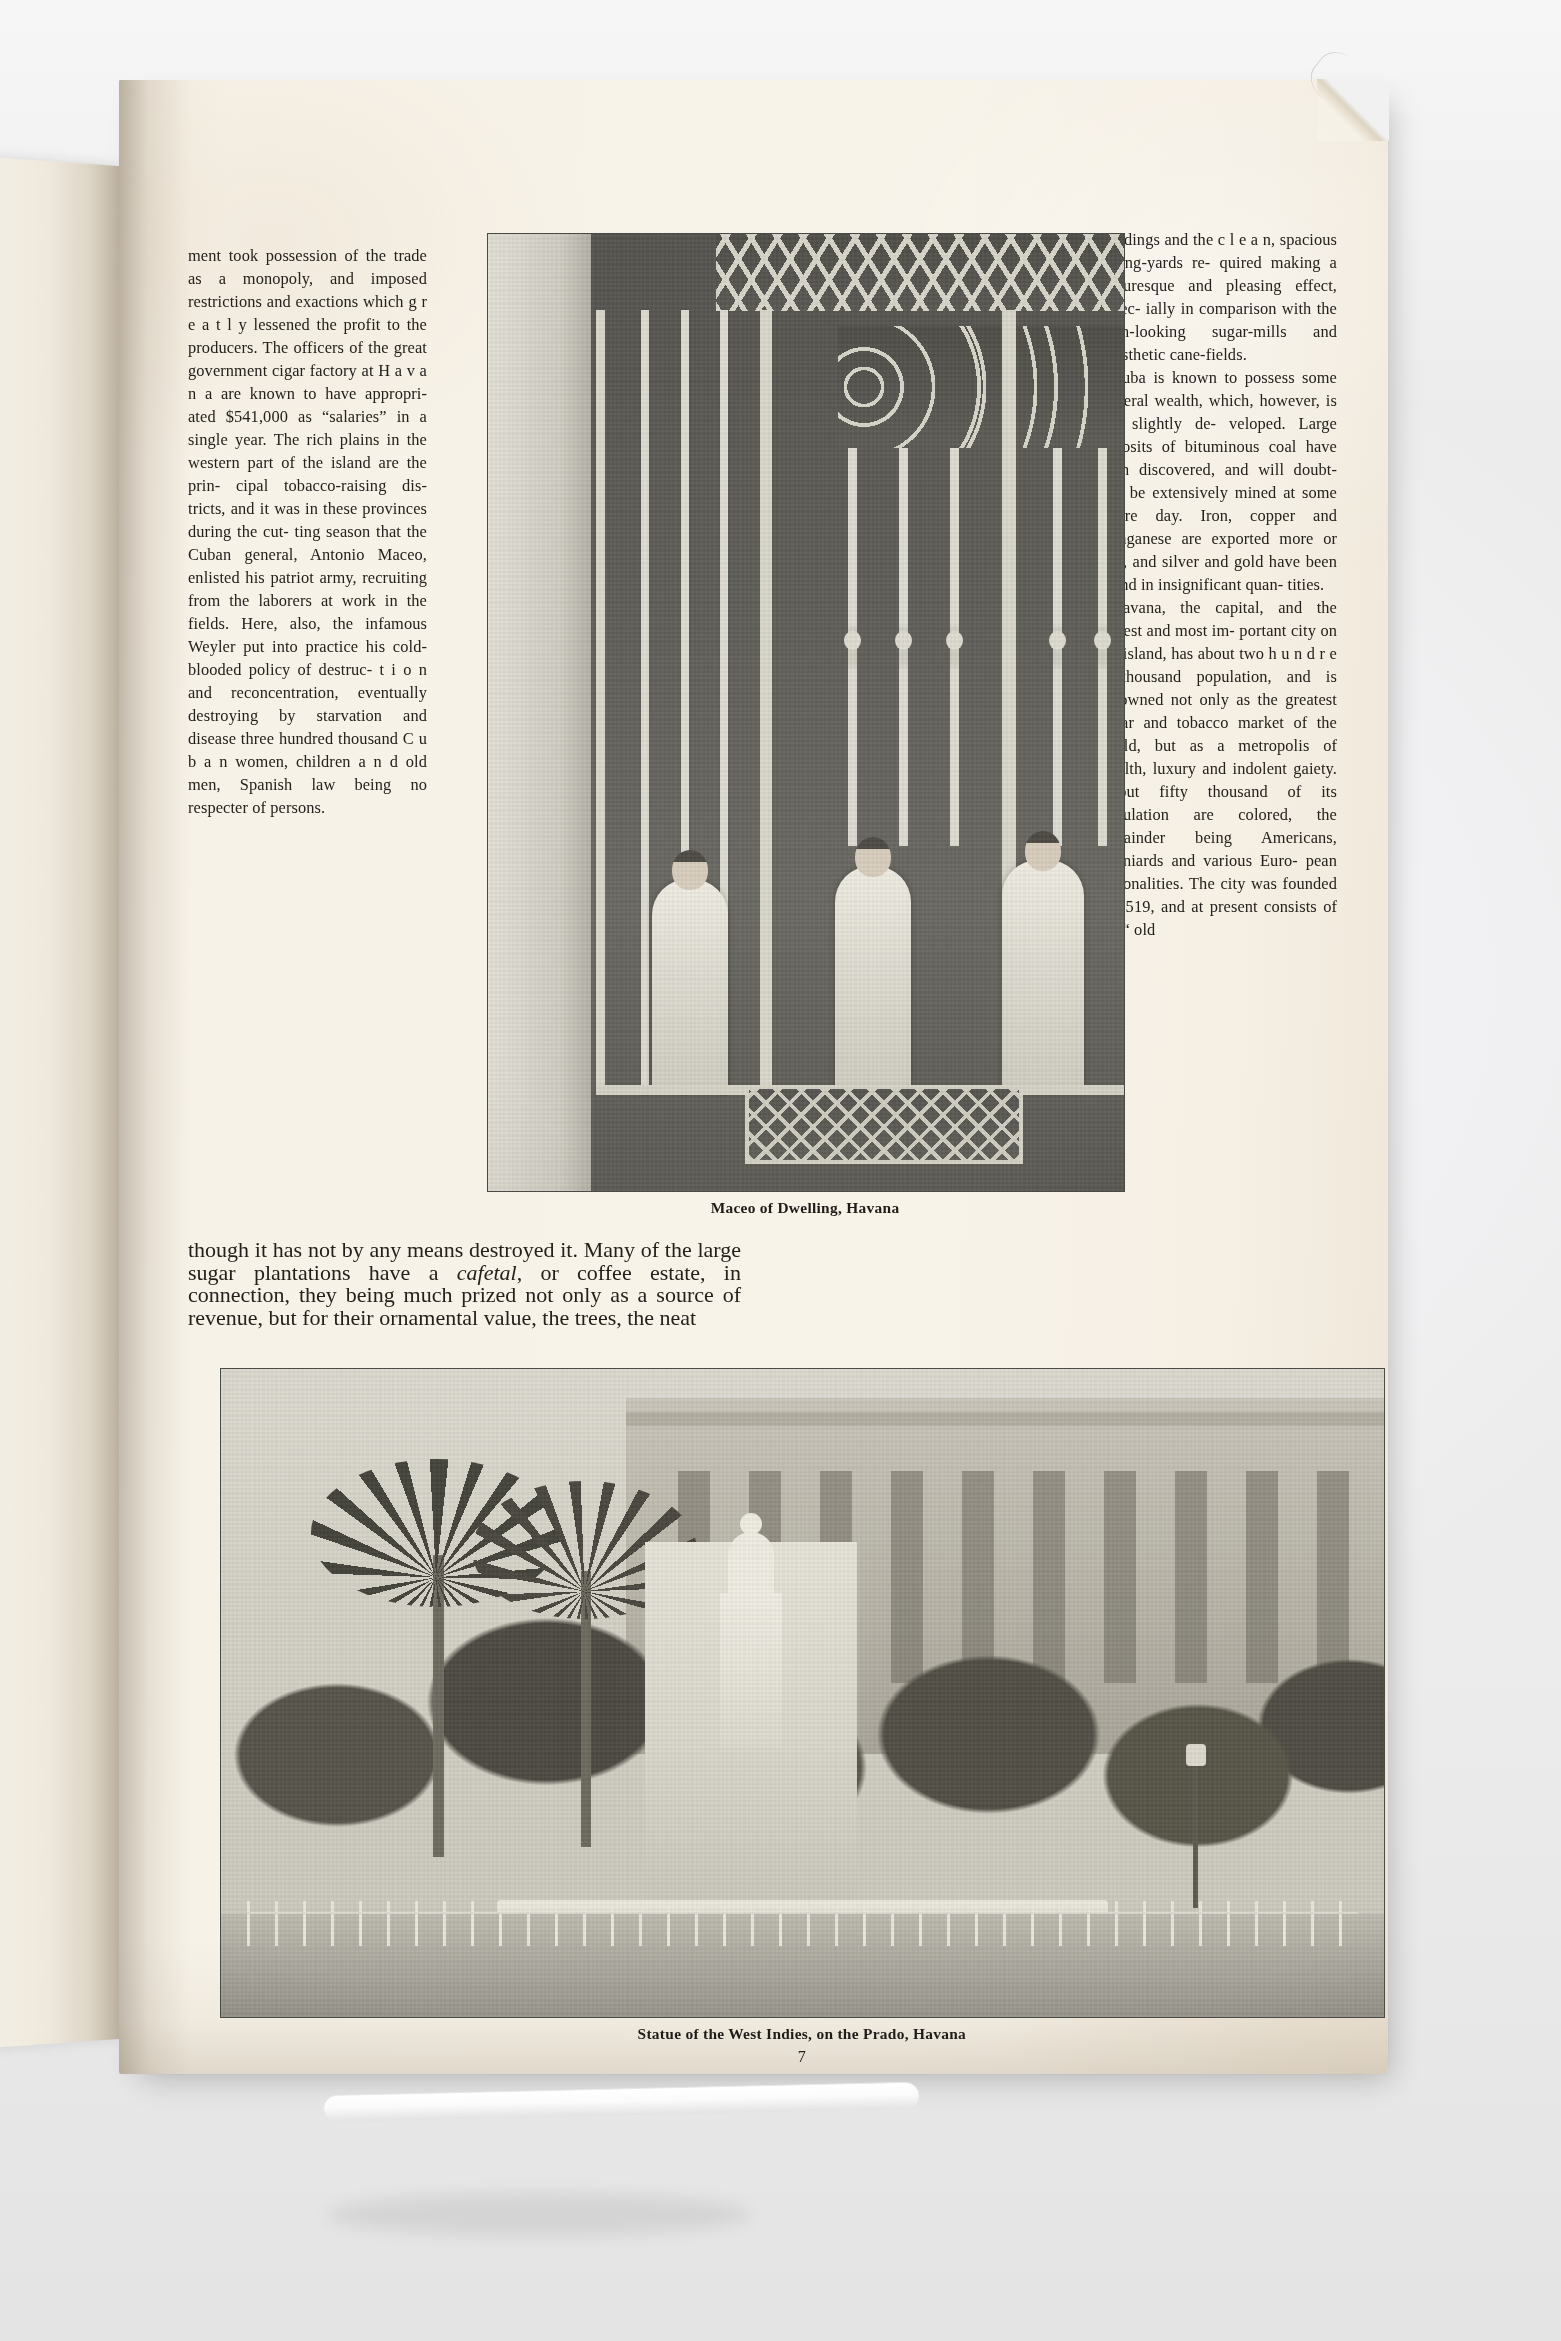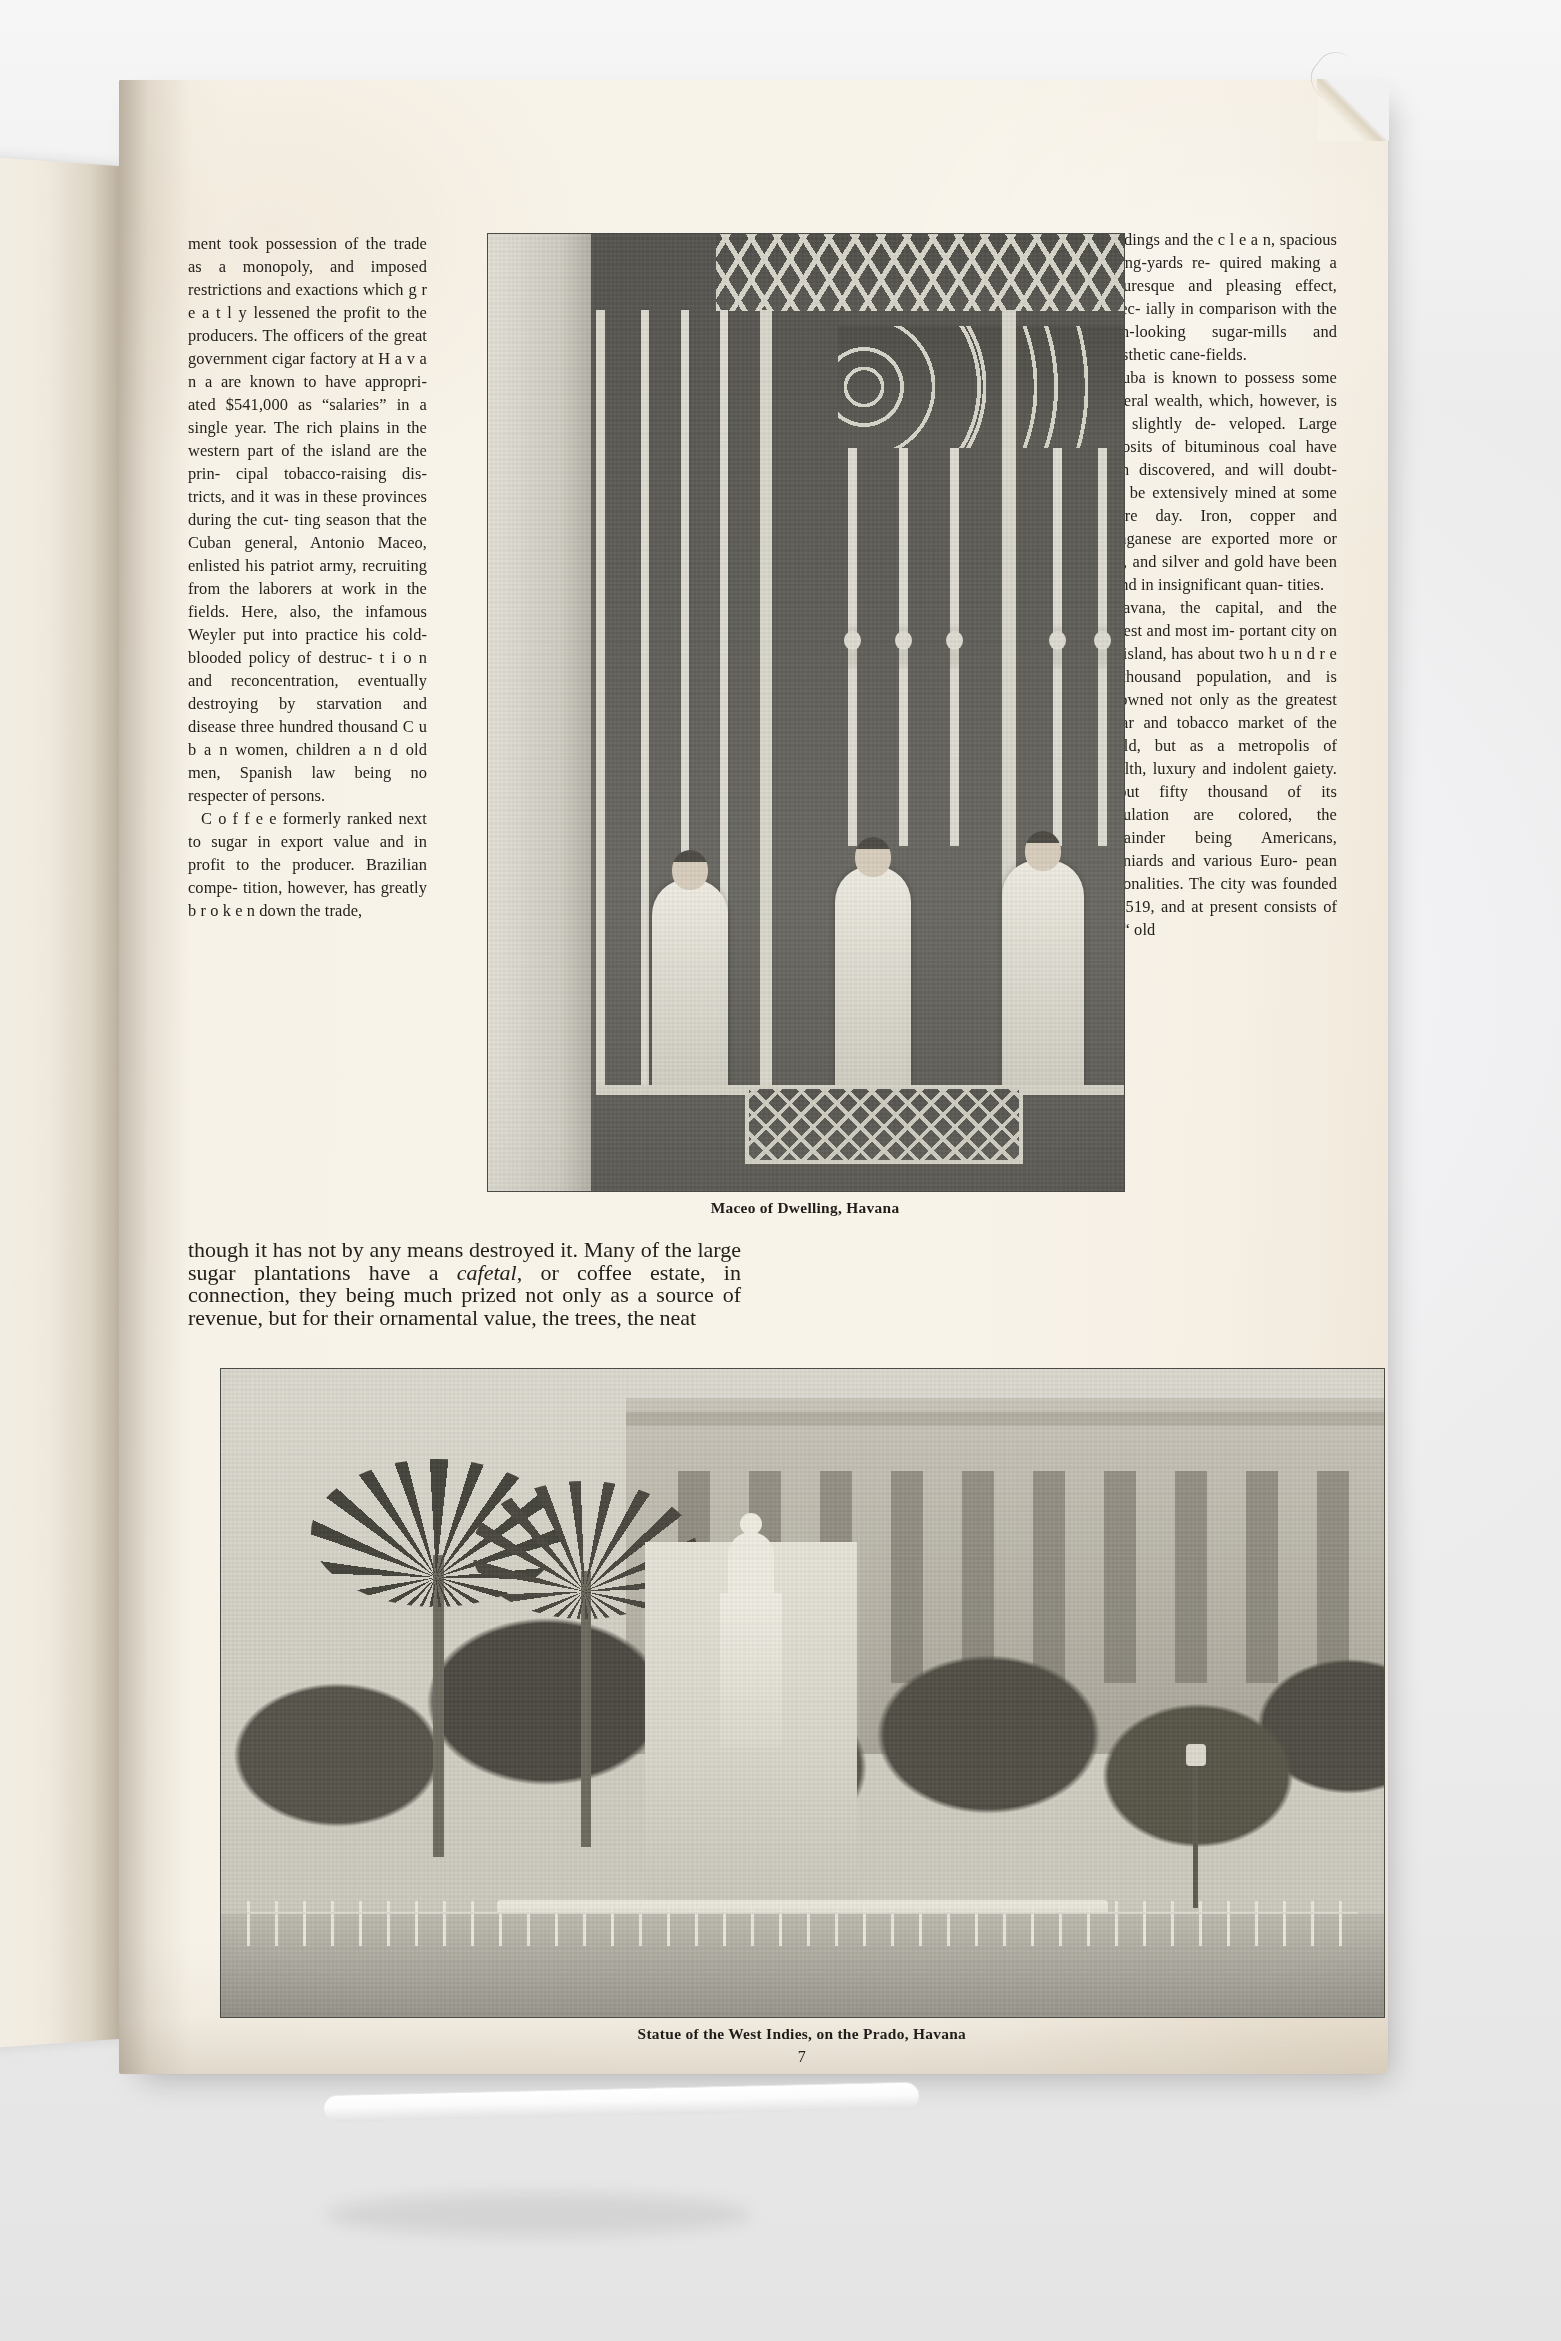--- a/index.html
+++ b/index.html
@@ -84,21 +84,21 @@
   #typeblock{position:absolute;left:69px;top:148px;width:1149px;height:1791px;}
 
   .col-text{
     font-size:16.4px;line-height:23px;color:#24211d;text-align:justify;
     letter-spacing:0.1px;
   }
   .col-text p{margin:0;text-indent:0;}
   .col-text p + p{text-indent:13px;}
 
   #col-left{
-    position:absolute;left:0;top:4px;width:239px;
+    position:absolute;left:0;top:16px;width:239px;
   }
   #col-right{
     position:absolute;right:0;top:0;width:239px;
   }
 
   
   #fig-window{
     position:absolute;left:259px;top:-5.1px;width:636px;
   }
   #fig-window .plate{
@@ -239,21 +239,20 @@
   <div id="gutter"></div>
   <div id="curl">
     <div id="curl-line"></div>
   </div>
   <div id="page-bottom-shade"></div>
 
   <div id="typeblock">
 
     <div id="col-left" class="col-text">
       <p>ment took possession of the trade as a monopoly, and imposed restrictions and exactions which g r e a t l y lessened the profit to the producers.  The officers of the great government cigar factory at H a v a n a are known to have appropri- ated $541,000 as “salaries” in a single year.  The rich plains in the western part of the island are the prin- cipal tobacco-raising dis- tricts, and it was in these provinces during the cut- ting season that the Cuban general, Antonio Maceo, enlisted his patriot army, recruiting from the laborers at work in the fields.  Here, also, the infamous Weyler put into practice his cold- blooded policy of destruc- t i o n and reconcentration, eventually destroying by starvation and disease three hundred thousand C u b a n women, children a n d old men, Spanish law being no respecter of persons.</p>
-      <p>C o f f e e formerly ranked next to sugar in export value and in profit to the producer.  Brazilian compe- tition, however, has greatly b r o k e n  down  the  trade,</p>
     </div>
 
     <div id="col-right" class="col-text">
       <p>buildings and the c l e a n, spacious drying-yards re- quired making a picturesque and pleasing effect, espec- ially in comparison with the grim-looking sugar-mills and unesthetic cane-fields.</p>
       <p>Cuba is known to possess some mineral wealth, which, however, is but slightly de- veloped.  Large deposits of bituminous coal have been discovered, and will doubt- less be extensively mined at some future day.  Iron, copper and manganese are exported more or less, and silver and gold have been found in insignificant quan- tities.</p>
       <p>Havana, the capital, and the largest and most im- portant city on the island, has about two h u n d r e d thousand population, and is renowned not only as the greatest sugar and tobacco market of the world, but as a metropolis of wealth, luxury and indolent gaiety. About fifty thousand of its population are colored, the remainder being Americans, Spaniards and various Euro- pean nationalities.  The city was founded in 1519, and at present consists of the “ old</p>
     </div>
 
     <figure id="fig-window">
       <div class="plate">

